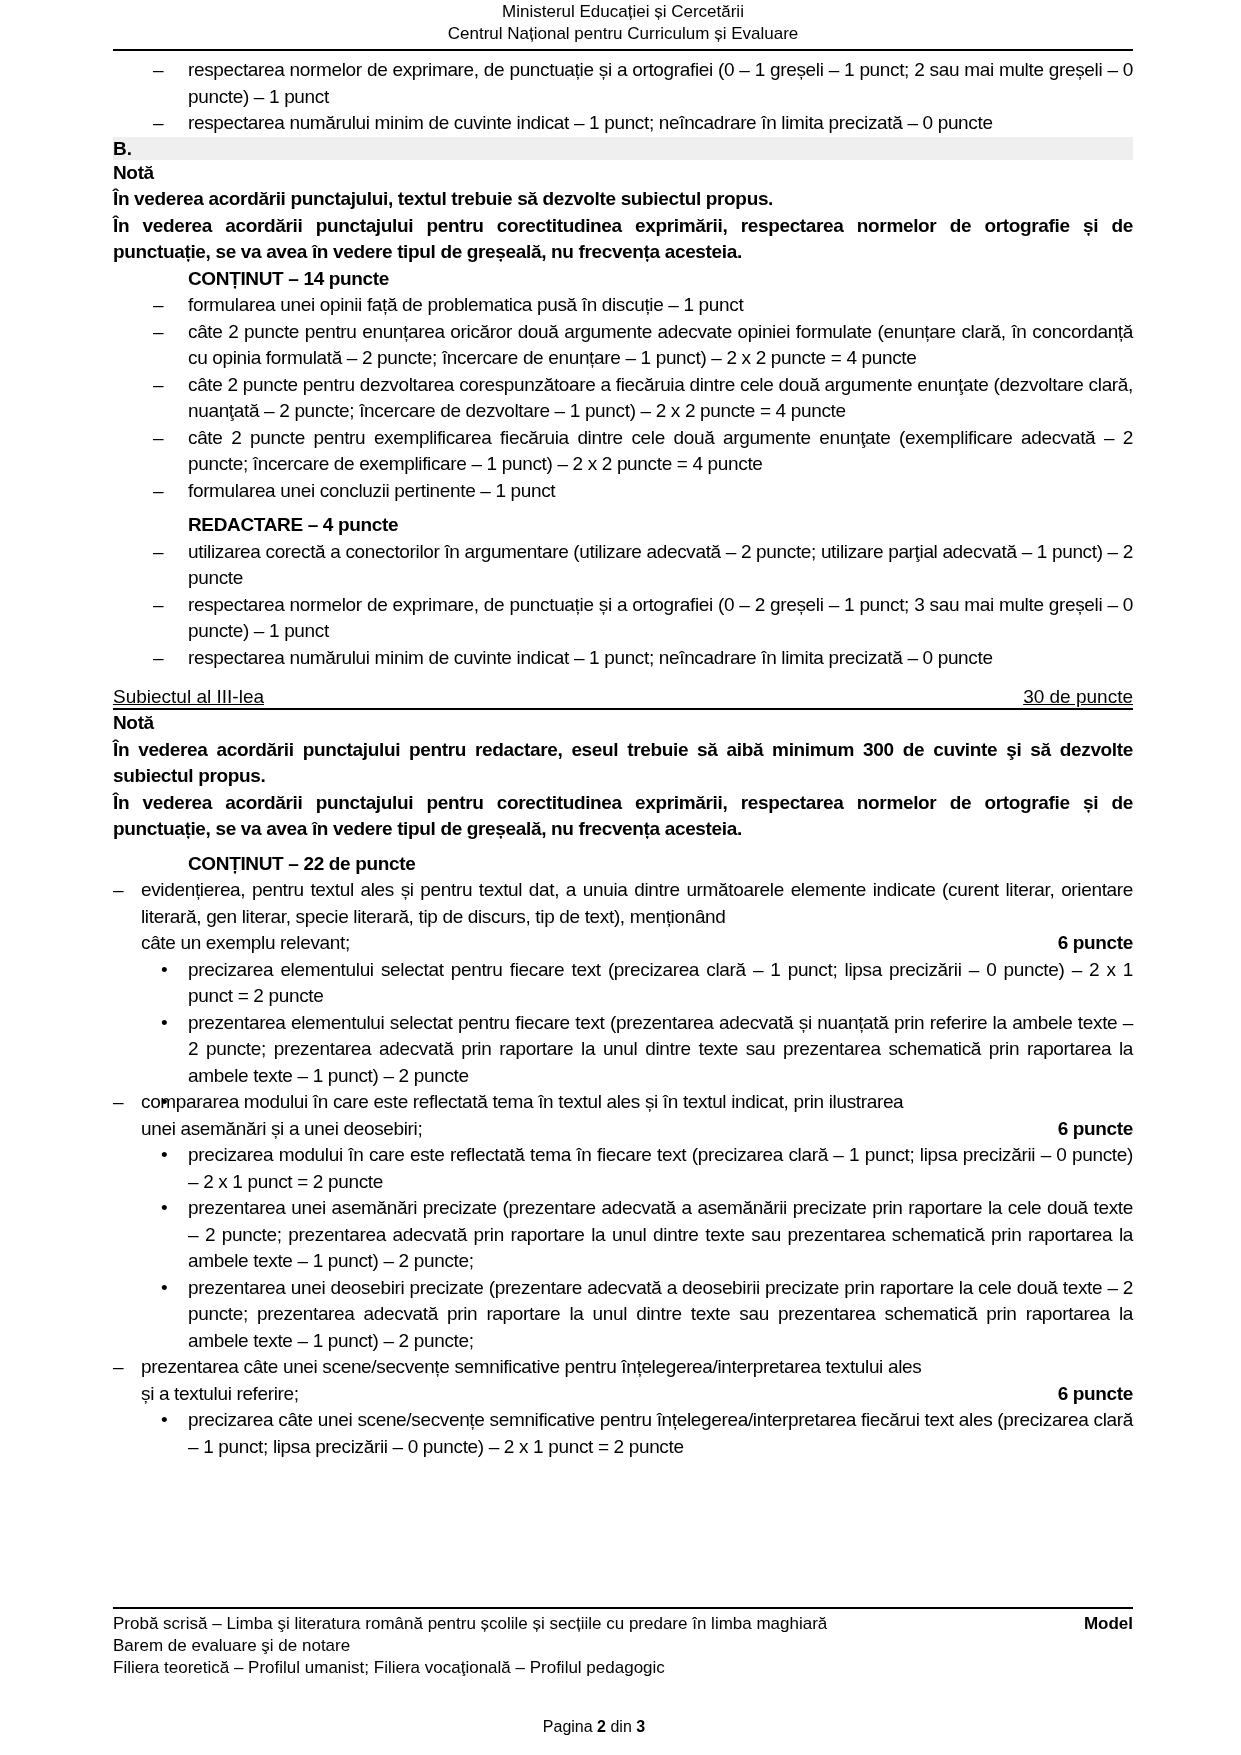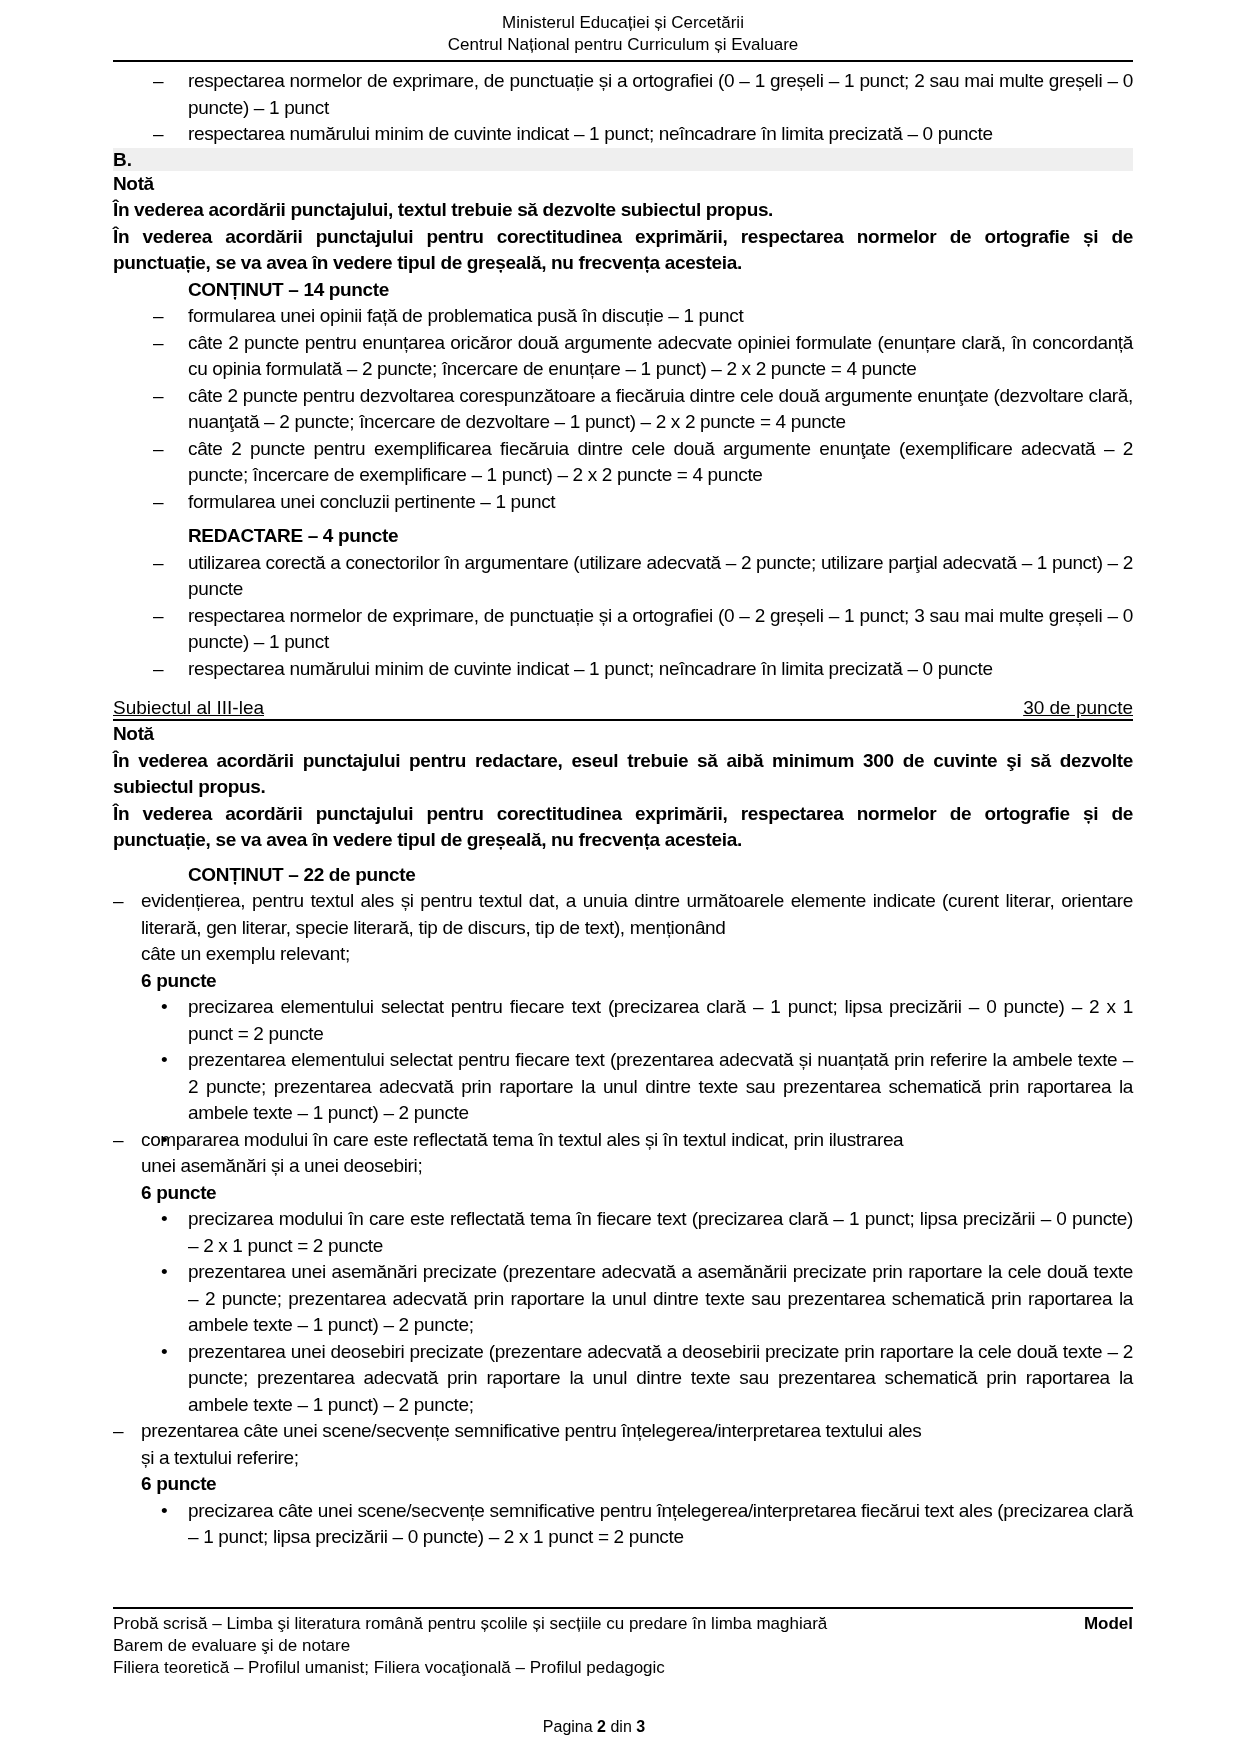--- a/index.html
+++ b/index.html
@@ -1,32 +1,32 @@
 <!DOCTYPE html>
 <html><head>
 <meta charset="utf-8">
 <style>
   html, body { margin: 0; padding: 0; background: #ffffff; }
   body { width: 1241px; height: 1755px; position: relative; overflow: hidden;
          font-family: "Liberation Sans", sans-serif; color: #000; }
   .page { position: absolute; left: 113px; top: 0; width: 1020px; }
-  .hdr { text-align: center; font-size: 17px; line-height: 22px; padding-top: 12px; }
+  .hdr { text-align: center; font-size: 17px; line-height: 22px; padding-top: 1px; }
   .hdr-rule { border-top: 2px solid #000; margin-top: 4px; }
   .txt { font-size: 19px; line-height: 26.5px; letter-spacing: -0.35px; }
   .bold { font-weight: bold; }
   .item { position: relative; padding-left: 75px; text-align: justify; }
   .item .dash { position: absolute; left: 40px; top: 0; }
   .item.top-dash { padding-left: 28px; }
   .item.top-dash .dash { left: 0; }
   .sub { position: relative; padding-left: 75px; text-align: justify; }
   .sub .bullet { position: absolute; left: 48px; top: 0; }
   .band { background: #efefef; font-weight: bold; font-size: 19px; line-height: 23px; margin-top: 0; }
   .heading { padding-left: 75px; font-weight: bold; }
   .just { text-align: justify; }
-  .right-bold { display: flex; justify-content: space-between; flex-direction: column; }
+  .right-bold { display: flex; justify-content: space-between; }
   .right-bold .pts { font-weight: bold; }
   .subj { display: flex; justify-content: space-between; font-weight: normal;
           border-bottom: 2px solid #000; line-height: 23px; font-size: 19px; }
   .subj span { text-decoration: underline; }
   .ftr { position: absolute; left: 113px; top: 1607px; width: 1020px; }
   .ftr-rule { border-top: 2px solid #000; }
   .ftr .line { font-size: 17px; line-height: 22px; }
   .ftr .row1 { display: flex; justify-content: space-between; }
   .pager { position: absolute; top: 1718px; left: 0; width: 1188px; text-align: center; font-size: 16px; } .gap8 { height: 8px; } .gap14 { height: 14px; }
 </style>

